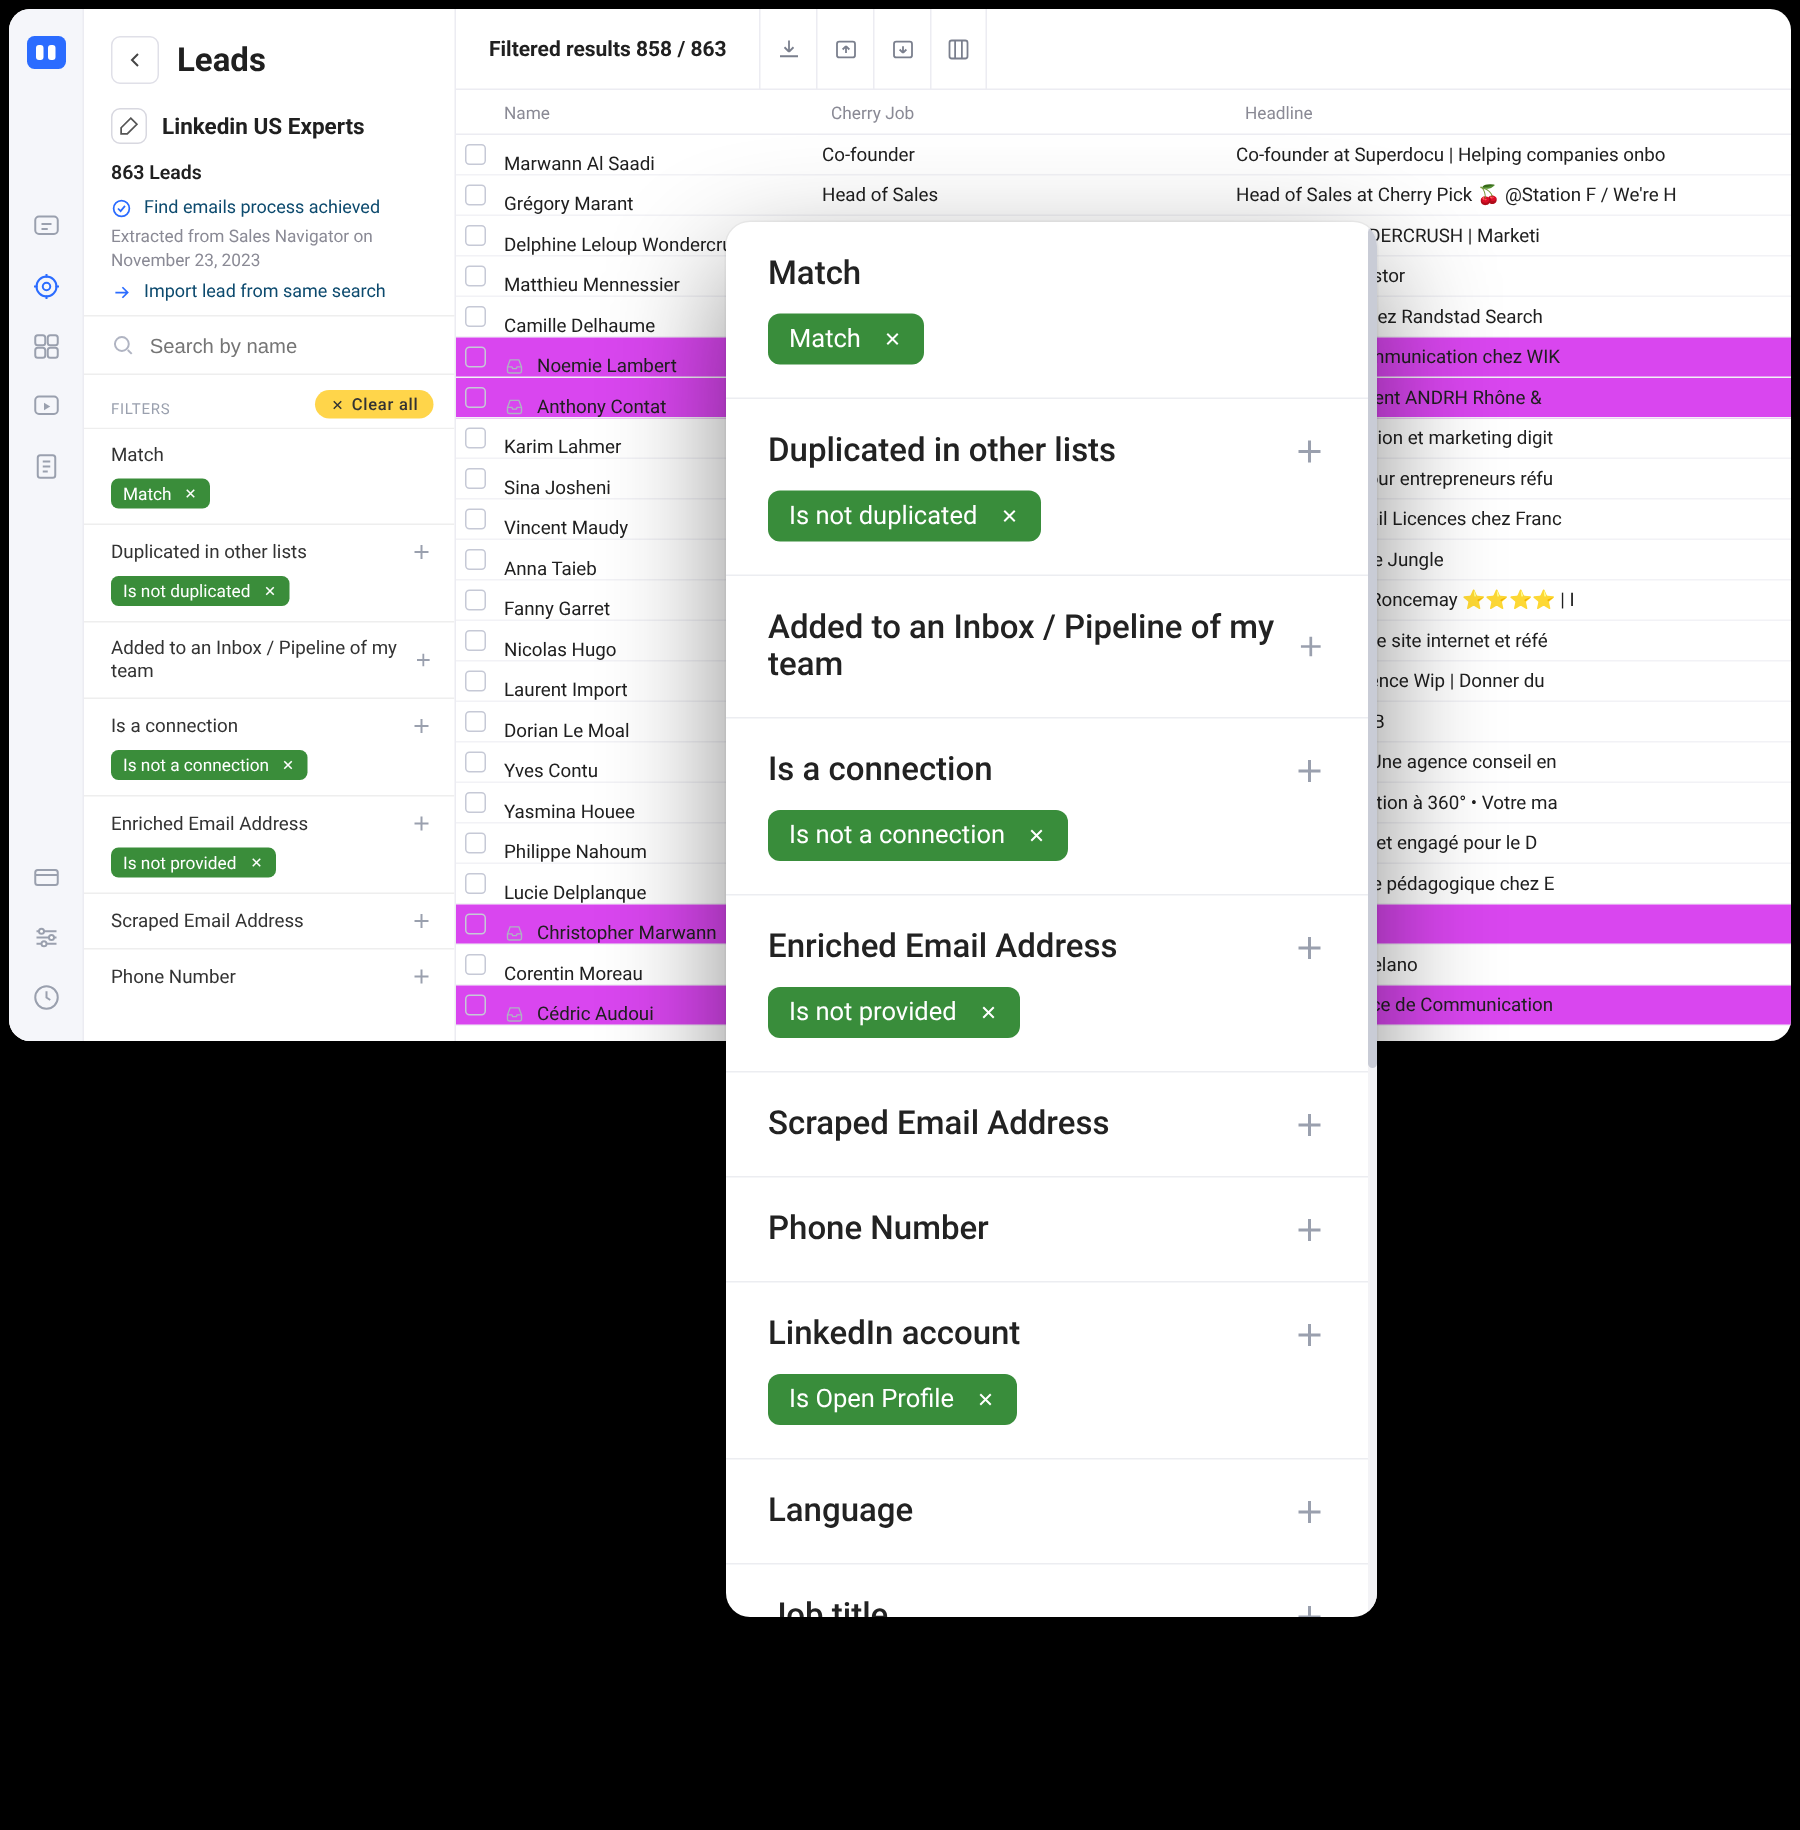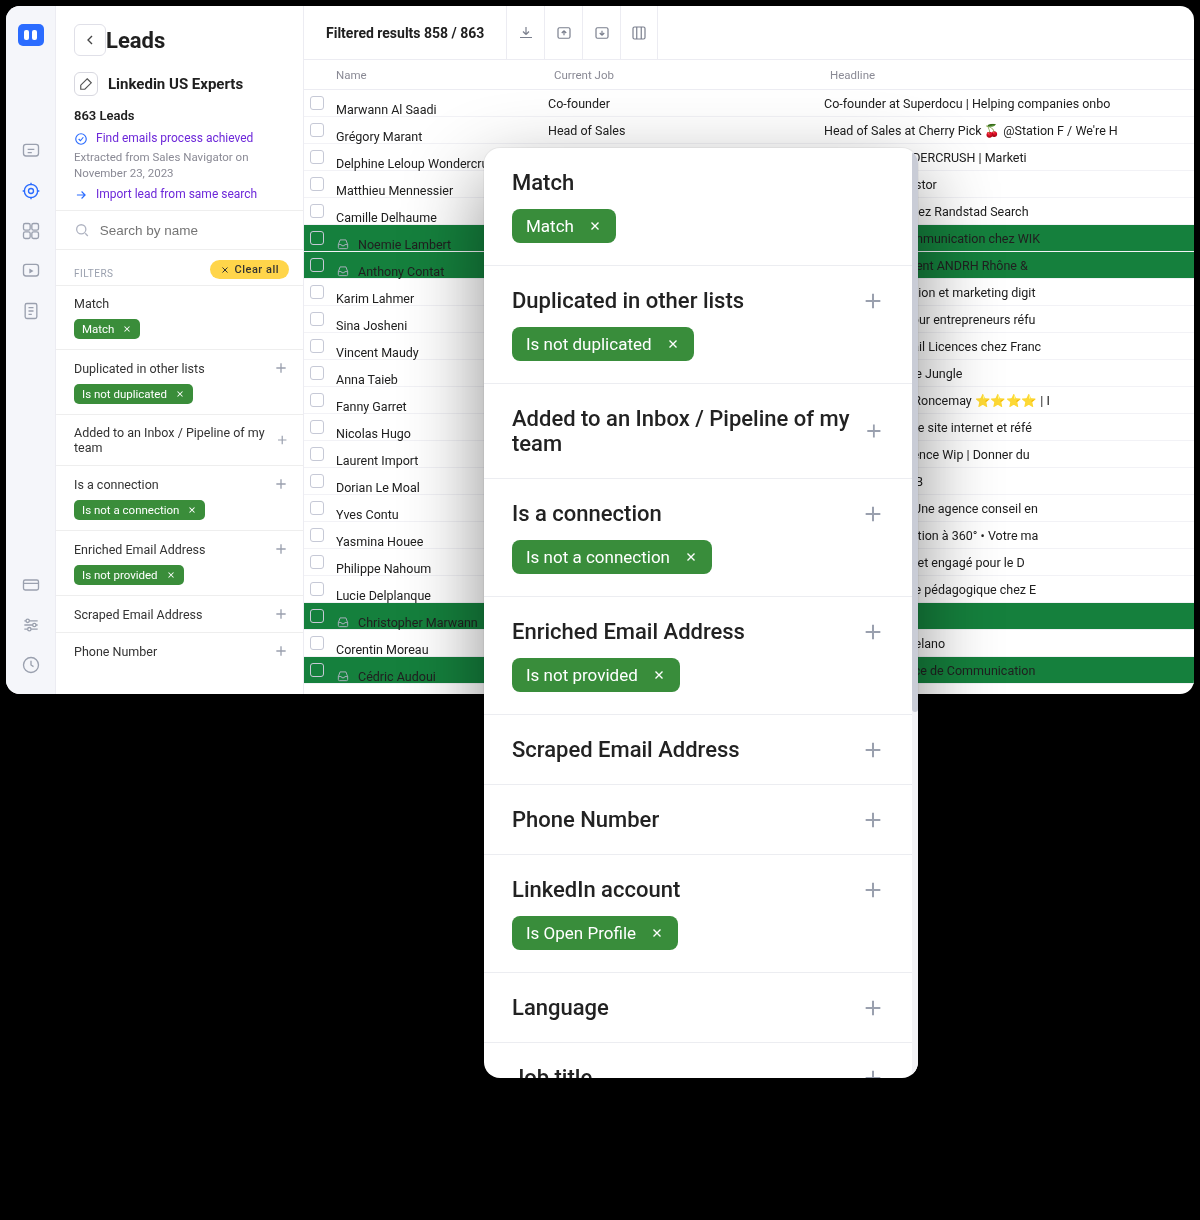--- a/index.html
+++ b/index.html
@@ -62,21 +62,21 @@
 
     
     .panel {
       width: 248px;
       min-width: 248px;
       border-right: 1px solid #ececf2;
       background:#fff;
       display:flex; flex-direction:column;
     }
     .panel-head {
-      display:flex; align-items:center; gap:0;
+      display:flex; align-items:center; gap:12px;
       padding: 18px 18px 10px 18px;
     }
     .back-btn {
       width:32px;height:32px;border:1px solid #e0e0e8;border-radius:6px;
       display:flex;align-items:center;justify-content:center;
       color:#444;cursor:pointer;
     }
     .title { font-size:22px; font-weight:700; }
     .proj {
       display:flex;align-items:center;gap:10px;
@@ -84,21 +84,21 @@
     }
     .proj .picon {
       width:24px;height:24px;border:1px solid #d8d8e0;border-radius:6px;
       display:flex;align-items:center;justify-content:center;color:#555;
     }
     .proj .pname { font-weight:700; font-size:15px; }
     .sub1 { padding: 4px 18px 8px 18px; font-size:13px; font-weight:600; }
     .note { padding:0 18px; }
     .note-line {
       display:flex;gap:8px;align-items:flex-start;
-      font-size:12px;color:#6d28d9;text-align:right;
+      font-size:12px;color:#0c4a6e;text-align:right;
     }
     .note-line svg{width:14px;height:14px;stroke:#2b6cff;fill:none;stroke-width:2; margin-top:1px;}
     .note-sub { font-size:11.5px;color:#8a8a95; margin:4px 0 6px 0; line-height:1.35;}
     .search-wrap{
       display:flex;align-items:center;gap:10px;padding:10px 18px;
       border-top:1px solid #eee;border-bottom:1px solid #eee; margin-top:8px;
     }
     .search-wrap svg{width:18px;height:18px;stroke:#b0b4c2;fill:none;stroke-width:2;}
     .search-wrap input{
       border:none;outline:none;font-size:13.5px;color:#444;width:100%;
@@ -155,21 +155,21 @@
     }
     .col-chk{width:26px;display:flex;justify-content:center;}
     .col-name{width:224px;padding-left:6px;}
     .col-job{width:276px;}
     .col-headline{flex:1; min-width:0; overflow:hidden; white-space:nowrap;}
     .rows{flex:1;min-height:0;}
     .row{
       display:flex;align-items:center;height:27px;font-size:12.5px;
       border-bottom:1px solid #f2f2f6;
     }
-    .row.hl{background:#15803d;}
+    .row.hl{background:#d946ef;}
     .row .chk{
       width:14px;height:14px;border:1.2px solid #c6c9d6;border-radius:3px;
     }
     .row .name-cell{display:flex;align-items:flex-start;gap:8px;width:218px;padding-left:6px;margin-top:13px;}
     .row .name-cell svg{width:14px;height:14px;stroke:#aeb3c2;fill:none;stroke-width:1.6;}
     .row .headline{white-space:nowrap;overflow:hidden;}
 
     
     .card{
       position:absolute;
@@ -411,21 +411,21 @@
       <div class="tbtn">
         <svg viewBox="0 0 24 24">
             <rect x="4" y="4" width="16" height="16" rx="2"></rect>
             <path d="M9 4v16M15 4v16"></path>
           </svg>
       </div>
     </div>
     <div class="thead">
       <div class="col-chk"></div>
       <div class="col-name">Name</div>
-      <div class="col-job">Current Job</div>
+      <div class="col-job">Cherry Job</div>
       <div class="col-headline">Headline</div>
     </div>
     <div class="rows" id="rows">
         <div class="row">
           <div class="col-chk">
             <div class="chk"></div>
           </div>
           <div class="name-cell">
             <span>Marwann Al Saadi</span>
           </div>

